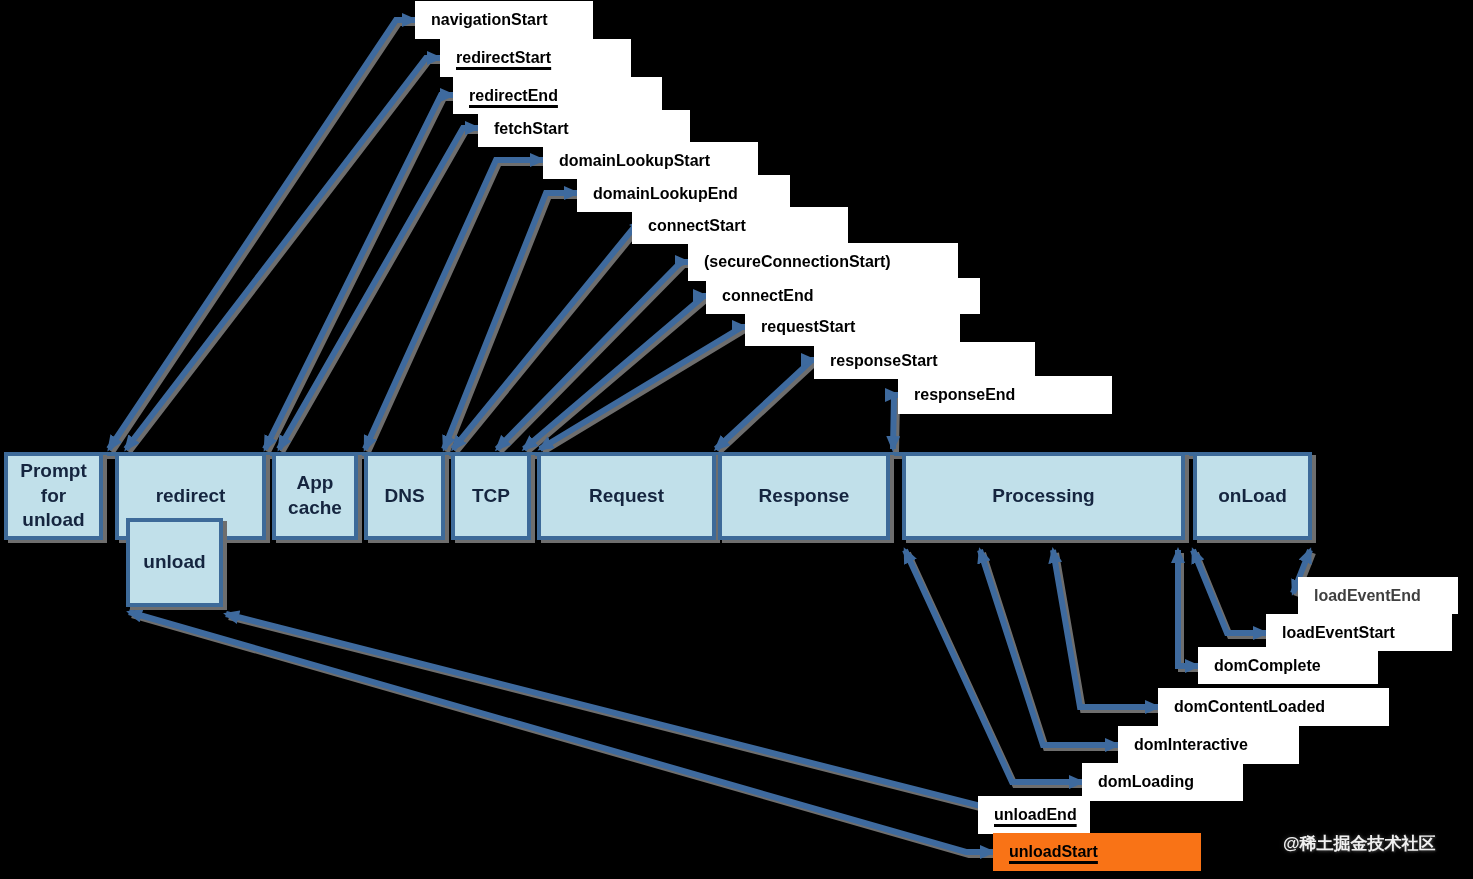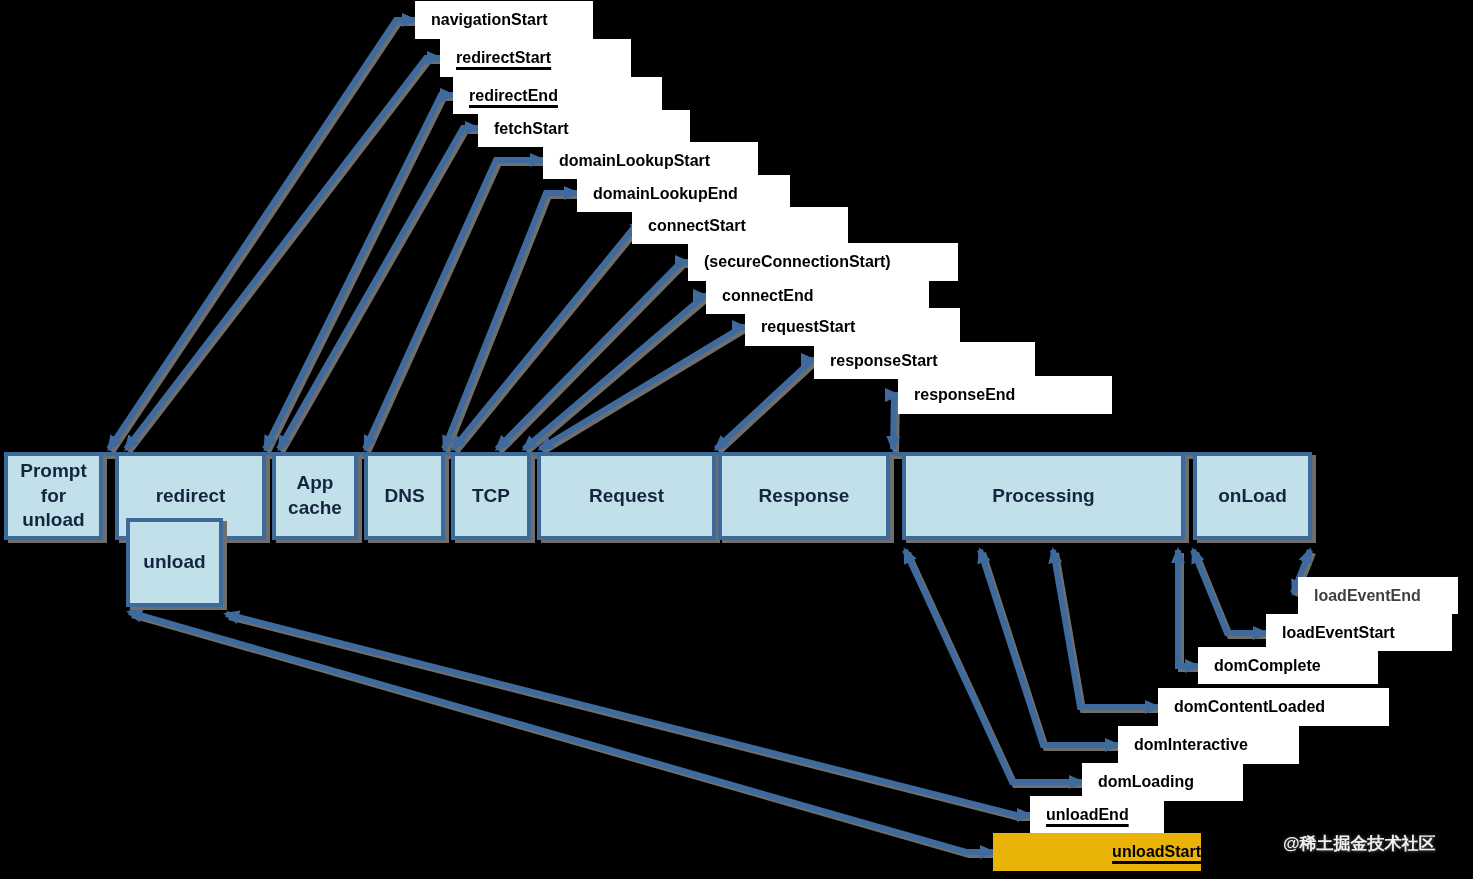--- a/index.html
+++ b/index.html
@@ -113,21 +113,21 @@
       </div>
       <div class="event-label" style="left: 577px; top: 175px; width: 213px; height: 37px; background: rgb(255, 255, 255); color: rgb(0, 0, 0);">
         <span>domainLookupEnd</span>
       </div>
       <div class="event-label" style="left: 632px; top: 207px; width: 216px; height: 37px; background: rgb(255, 255, 255); color: rgb(0, 0, 0);">
         <span>connectStart</span>
       </div>
       <div class="event-label" style="left: 688px; top: 243px; width: 270px; height: 38px; background: rgb(255, 255, 255); color: rgb(0, 0, 0);">
         <span>(secureConnectionStart)</span>
       </div>
-      <div class="event-label" style="left: 706px; top: 278px; width: 223px; height: 36px; background: rgb(255, 255, 255); color: rgb(0, 0, 0);">
+      <div class="event-label" style="left: 706px; top: 278px; width: 274px; height: 36px; background: rgb(255, 255, 255); color: rgb(0, 0, 0);">
         <span>connectEnd</span>
       </div>
       <div class="event-label" style="left: 745px; top: 308px; width: 215px; height: 38px; background: rgb(255, 255, 255); color: rgb(0, 0, 0);">
         <span>requestStart</span>
       </div>
       <div class="event-label" style="left: 814px; top: 342px; width: 221px; height: 37px; background: rgb(255, 255, 255); color: rgb(0, 0, 0);">
         <span>responseStart</span>
       </div>
       <div class="event-label" style="left: 898px; top: 376px; width: 214px; height: 38px; background: rgb(255, 255, 255); color: rgb(0, 0, 0); text-align: center;">
         <span>responseEnd</span>
@@ -143,22 +143,22 @@
       </div>
       <div class="event-label" style="left: 1158px; top: 688px; width: 231px; height: 38px; background: rgb(255, 255, 255); color: rgb(0, 0, 0);">
         <span>domContentLoaded</span>
       </div>
       <div class="event-label" style="left: 1118px; top: 726px; width: 181px; height: 38px; background: rgb(255, 255, 255); color: rgb(0, 0, 0);">
         <span>domInteractive</span>
       </div>
       <div class="event-label" style="left: 1082px; top: 763px; width: 161px; height: 38px; background: rgb(255, 255, 255); color: rgb(0, 0, 0);">
         <span>domLoading</span>
       </div>
-      <div class="event-label" style="left: 1030px; top: 796px; width: 134px; height: 38px; background: rgb(255, 255, 255); color: rgb(0, 0, 0);">
+      <div class="event-label" style="left: 978px; top: 796px; width: 112px; height: 38px; background: rgb(255, 255, 255); color: rgb(0, 0, 0);">
         <span class="u">unloadEnd</span>
       </div>
-      <div class="event-label" style="left: 993px; top: 833px; width: 208px; height: 38px; background: #eab308; color: rgb(0, 0, 0); justify-content: flex-end;">
+      <div class="event-label" style="left: 993px; top: 833px; width: 208px; height: 38px; background: #f97316; color: rgb(0, 0, 0);">
         <span class="u">unloadStart</span>
       </div>
     </div>
 
   <div class="watermark">@稀土掘金技术社区</div>
 </div>
 
 </body></html>

